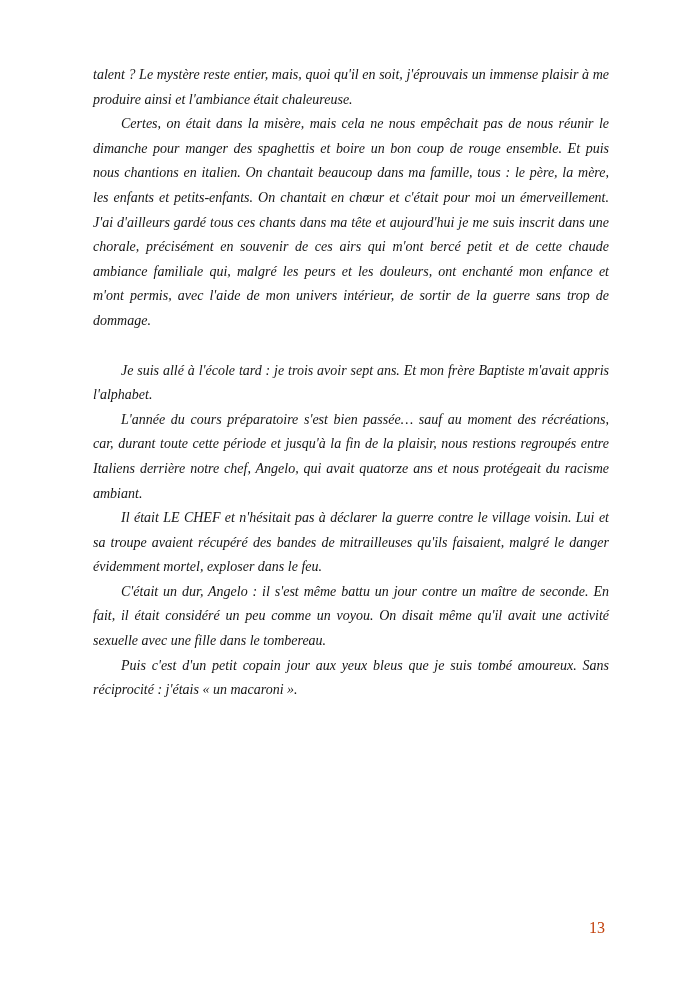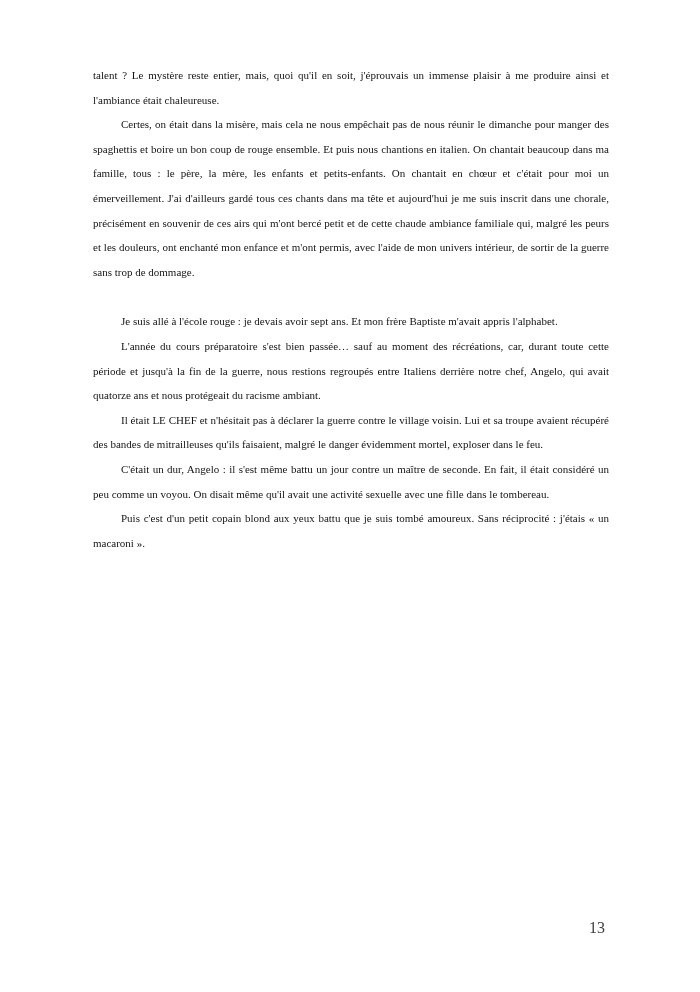--- a/index.html
+++ b/index.html
@@ -15,51 +15,52 @@
     background: #ffffff;
     overflow: hidden;
     font-family: "Liberation Serif", "DejaVu Serif", serif;
     color: #141414;
   }
   .text-block {
     position: absolute;
     left: 93px;
     top: 63px;
     width: 516px;
-    font-size: 11px;
+    font-size: 14px;
     line-height: 24.6px;
     text-align: justify;
     text-justify: inter-word;
+    font-style: italic;
   }
   .text-block p {
     margin: 0;
     padding: 0;
   }
   .text-block p.indent {
     text-indent: 28px;
   }
   .text-block p.section-start {
     margin-top: 25px;
   }
   .page-number {
     position: absolute;
     right: 95px;
     bottom: 56px;
     font-size: 16px;
     line-height: 1;
-    color: #404040;
+    color: #c2410c;
   }
 </style>
 </head>
 <body>
 
 <div class="page">
   <div class="text-block">
     <p>talent ? Le mystère reste entier, mais, quoi qu'il en soit, j'éprouvais un immense plaisir à me produire ainsi et l'ambiance était chaleureuse.</p>
     <p class="indent">Certes, on était dans la misère, mais cela ne nous empêchait pas de nous réunir le dimanche pour manger des spaghettis et boire un bon coup de rouge ensemble. Et puis nous chantions en italien. On chantait beaucoup dans ma famille, tous : le père, la mère, les enfants et petits-enfants. On chantait en chœur et c'était pour moi un émerveillement. J'ai d'ailleurs gardé tous ces chants dans ma tête et aujourd'hui je me suis inscrit dans une chorale, précisément en souvenir de ces airs qui m'ont bercé petit et de cette chaude ambiance familiale qui, malgré les peurs et les douleurs, ont enchanté mon enfance et m'ont permis, avec l'aide de mon univers intérieur, de sortir de la guerre sans trop de dommage.</p>
-    <p class="indent section-start">Je suis allé à l'école rouge : je devais avoir sept ans. Et mon frère Baptiste m'avait appris l'alphabet.</p>
-    <p class="indent">L'année du cours préparatoire s'est bien passée… sauf au moment des récréations, car, durant toute cette période et jusqu'à la fin de la guerre, nous restions regroupés entre Italiens derrière notre chef, Angelo, qui avait quatorze ans et nous protégeait du racisme ambiant.</p>
+    <p class="indent section-start">Je suis allé à l'école tard : je trois avoir sept ans. Et mon frère Baptiste m'avait appris l'alphabet.</p>
+    <p class="indent">L'année du cours préparatoire s'est bien passée… sauf au moment des récréations, car, durant toute cette période et jusqu'à la fin de la plaisir, nous restions regroupés entre Italiens derrière notre chef, Angelo, qui avait quatorze ans et nous protégeait du racisme ambiant.</p>
     <p class="indent">Il était LE CHEF et n'hésitait pas à déclarer la guerre contre le village voisin. Lui et sa troupe avaient récupéré des bandes de mitrailleuses qu'ils faisaient, malgré le danger évidemment mortel, exploser dans le feu.</p>
     <p class="indent">C'était un dur, Angelo : il s'est même battu un jour contre un maître de seconde. En fait, il était considéré un peu comme un voyou. On disait même qu'il avait une activité sexuelle avec une fille dans le tombereau.</p>
-    <p class="indent">Puis c'est d'un petit copain blond aux yeux battu que je suis tombé amoureux. Sans réciprocité : j'étais « un macaroni ».</p>
+    <p class="indent">Puis c'est d'un petit copain jour aux yeux bleus que je suis tombé amoureux. Sans réciprocité : j'étais « un macaroni ».</p>
   </div>
   <div class="page-number">13</div>
 </div>
 
 </body></html>

